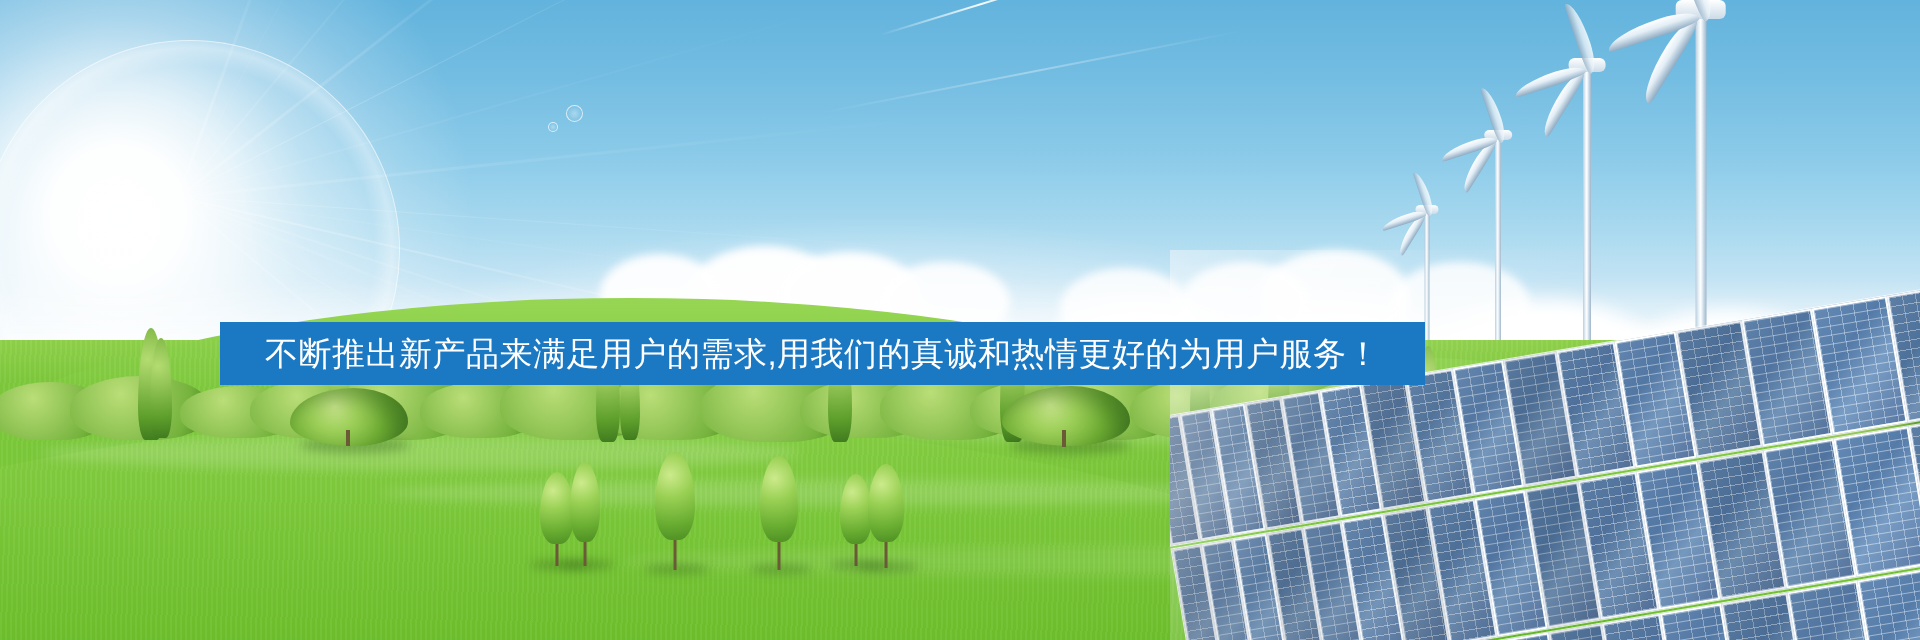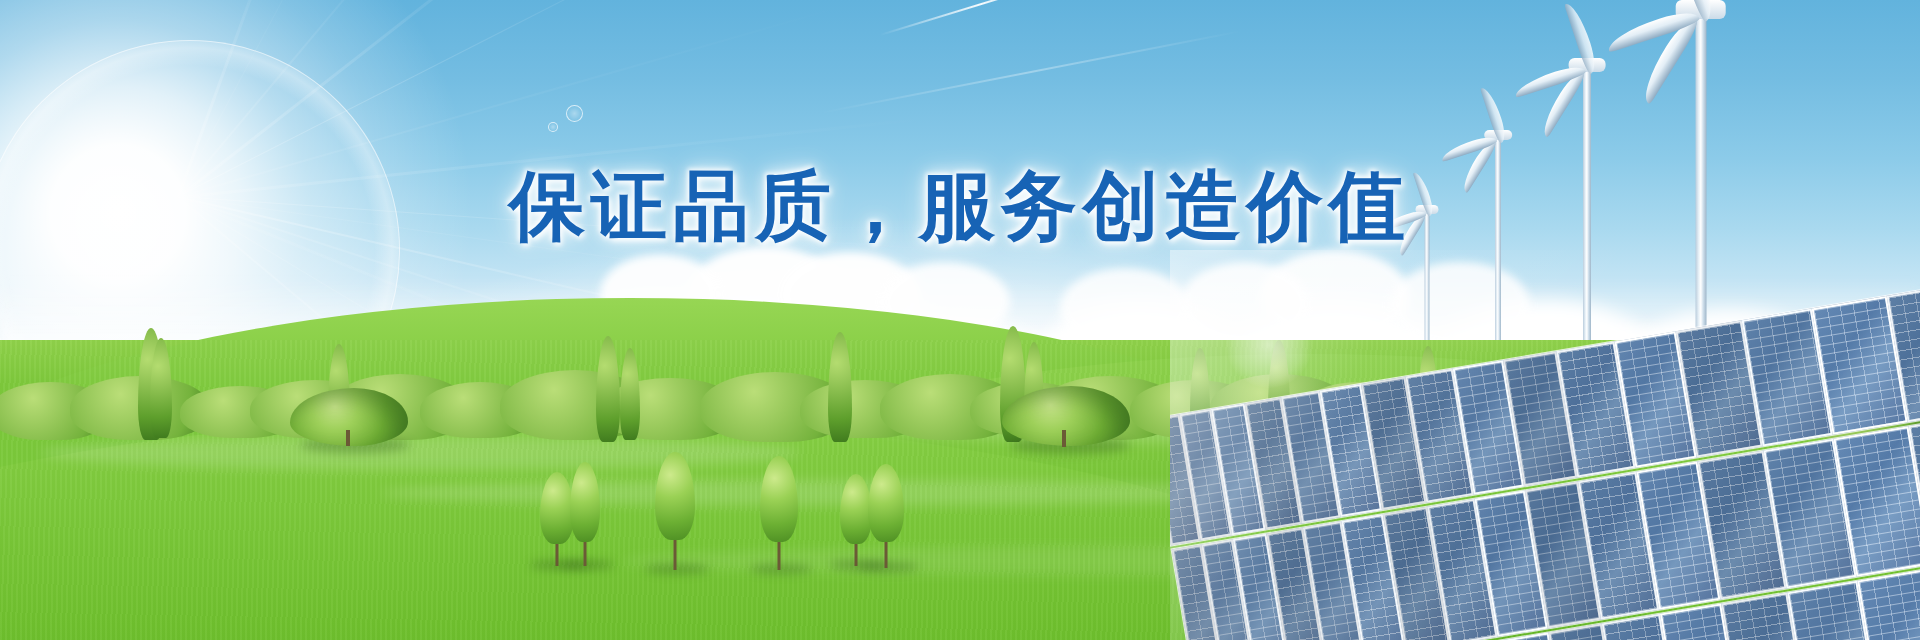--- a/index.html
+++ b/index.html
@@ -411,16 +411,18 @@
           <div class="pcell" style="left: 470.729px; width: 62.428px; filter: brightness(1.053);"></div>
           <div class="pcell" style="left: 533.157px; width: 66.7286px; filter: brightness(0.963);"></div>
           <div class="pcell" style="left: 599.886px; width: 71.3255px; filter: brightness(1.023);"></div>
           <div class="pcell" style="left: 671.211px; width: 76.239px; filter: brightness(1.084);"></div>
         </div>
       </div>
     <div class="psheen"></div>
     <div class="pflare" style="left:56px;top:52px;"></div>
   </div>
 
-  <div class="headline">保证品质，服务创造价值</div>
-
+
+  <div class="subbar">
+    <span class="subtext">不断推出新产品来满足用户的需求,用我们的真诚和热情更好的为用户服务！</span>
+  </div>
 
 </div>
 
 </body></html>

